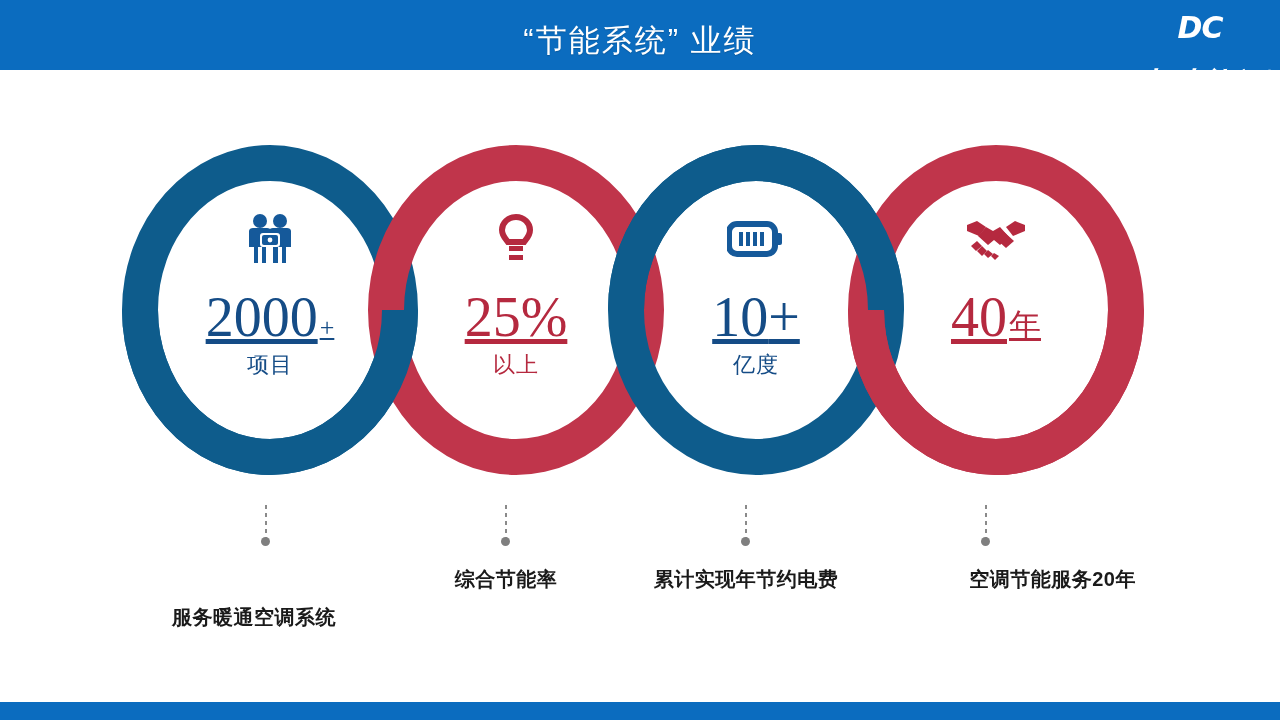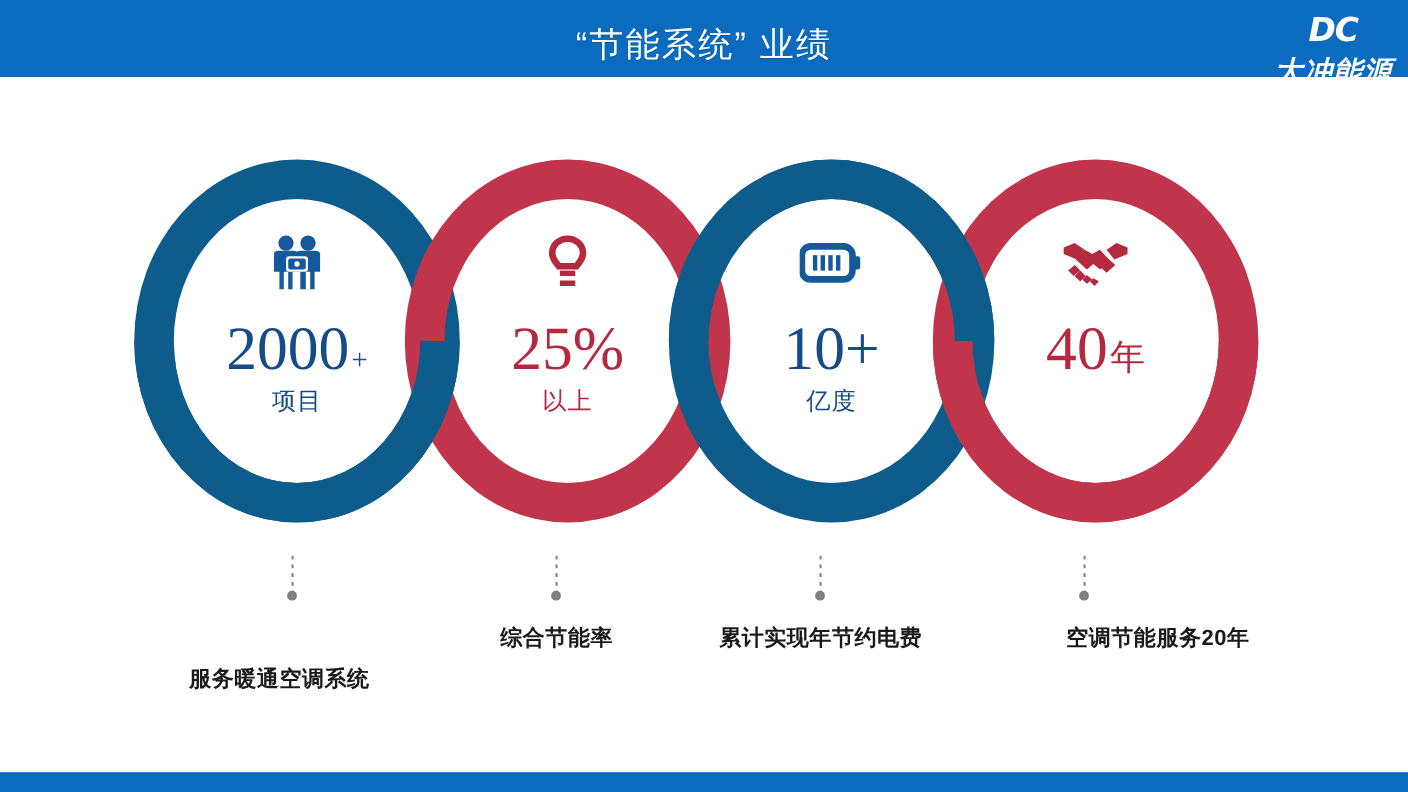--- a/index.html
+++ b/index.html
@@ -28,22 +28,22 @@
     display:flex;align-items:center;gap:9px;
     color:#ffffff;
     flex-direction:column;
   }
   .logo-mark{
     font-size:30px;font-weight:bold;font-style:italic;
     letter-spacing:-1px;line-height:1;
     font-family:"DejaVu Sans",sans-serif;
   }
   .logo-name{
-    font-size:26px;font-weight:bold;font-style:italic;
-    letter-spacing:1px;line-height:1;
+    font-size:32px;font-weight:bold;font-style:italic;
+    letter-spacing:1px;line-height:1;margin-top:16px;
   }
 
   
   .footer{
     position:absolute;left:0;top:702px;width:1280px;height:18px;
     background:#0B6CBF;
   }
 
   
   .stage{position:absolute;left:0;top:0;width:1280px;height:720px;}
@@ -80,21 +80,21 @@
   .cell-inner{
     margin-top:66px;display:flex;flex-direction:column;align-items:center;
   }
   .ic{height:56px;display:flex;align-items:center;justify-content:center;}
   .ic svg{display:block;}
   .big{
     margin-top:24px;
     font-size:56px;line-height:.95;
     font-family:"Liberation Serif","DejaVu Serif",serif;
     font-weight:400;white-space:nowrap;
-    display:flex;align-items:baseline;
+    display:flex;align-items:baseline;text-decoration:underline;
   }
   .big .sfx-plus-sm{font-size:26px;margin-left:2px;}
   .big .sfx-cn{font-size:32px;margin-left:2px;font-family:"Liberation Sans",sans-serif;}
   .sub{
     margin-top:6px;font-size:22px;letter-spacing:1px;
     font-family:"Liberation Sans","DejaVu Sans",sans-serif;
   }
   .t-blue{color:#154C86;}
   .t-red{color:#B5293F;}
 

